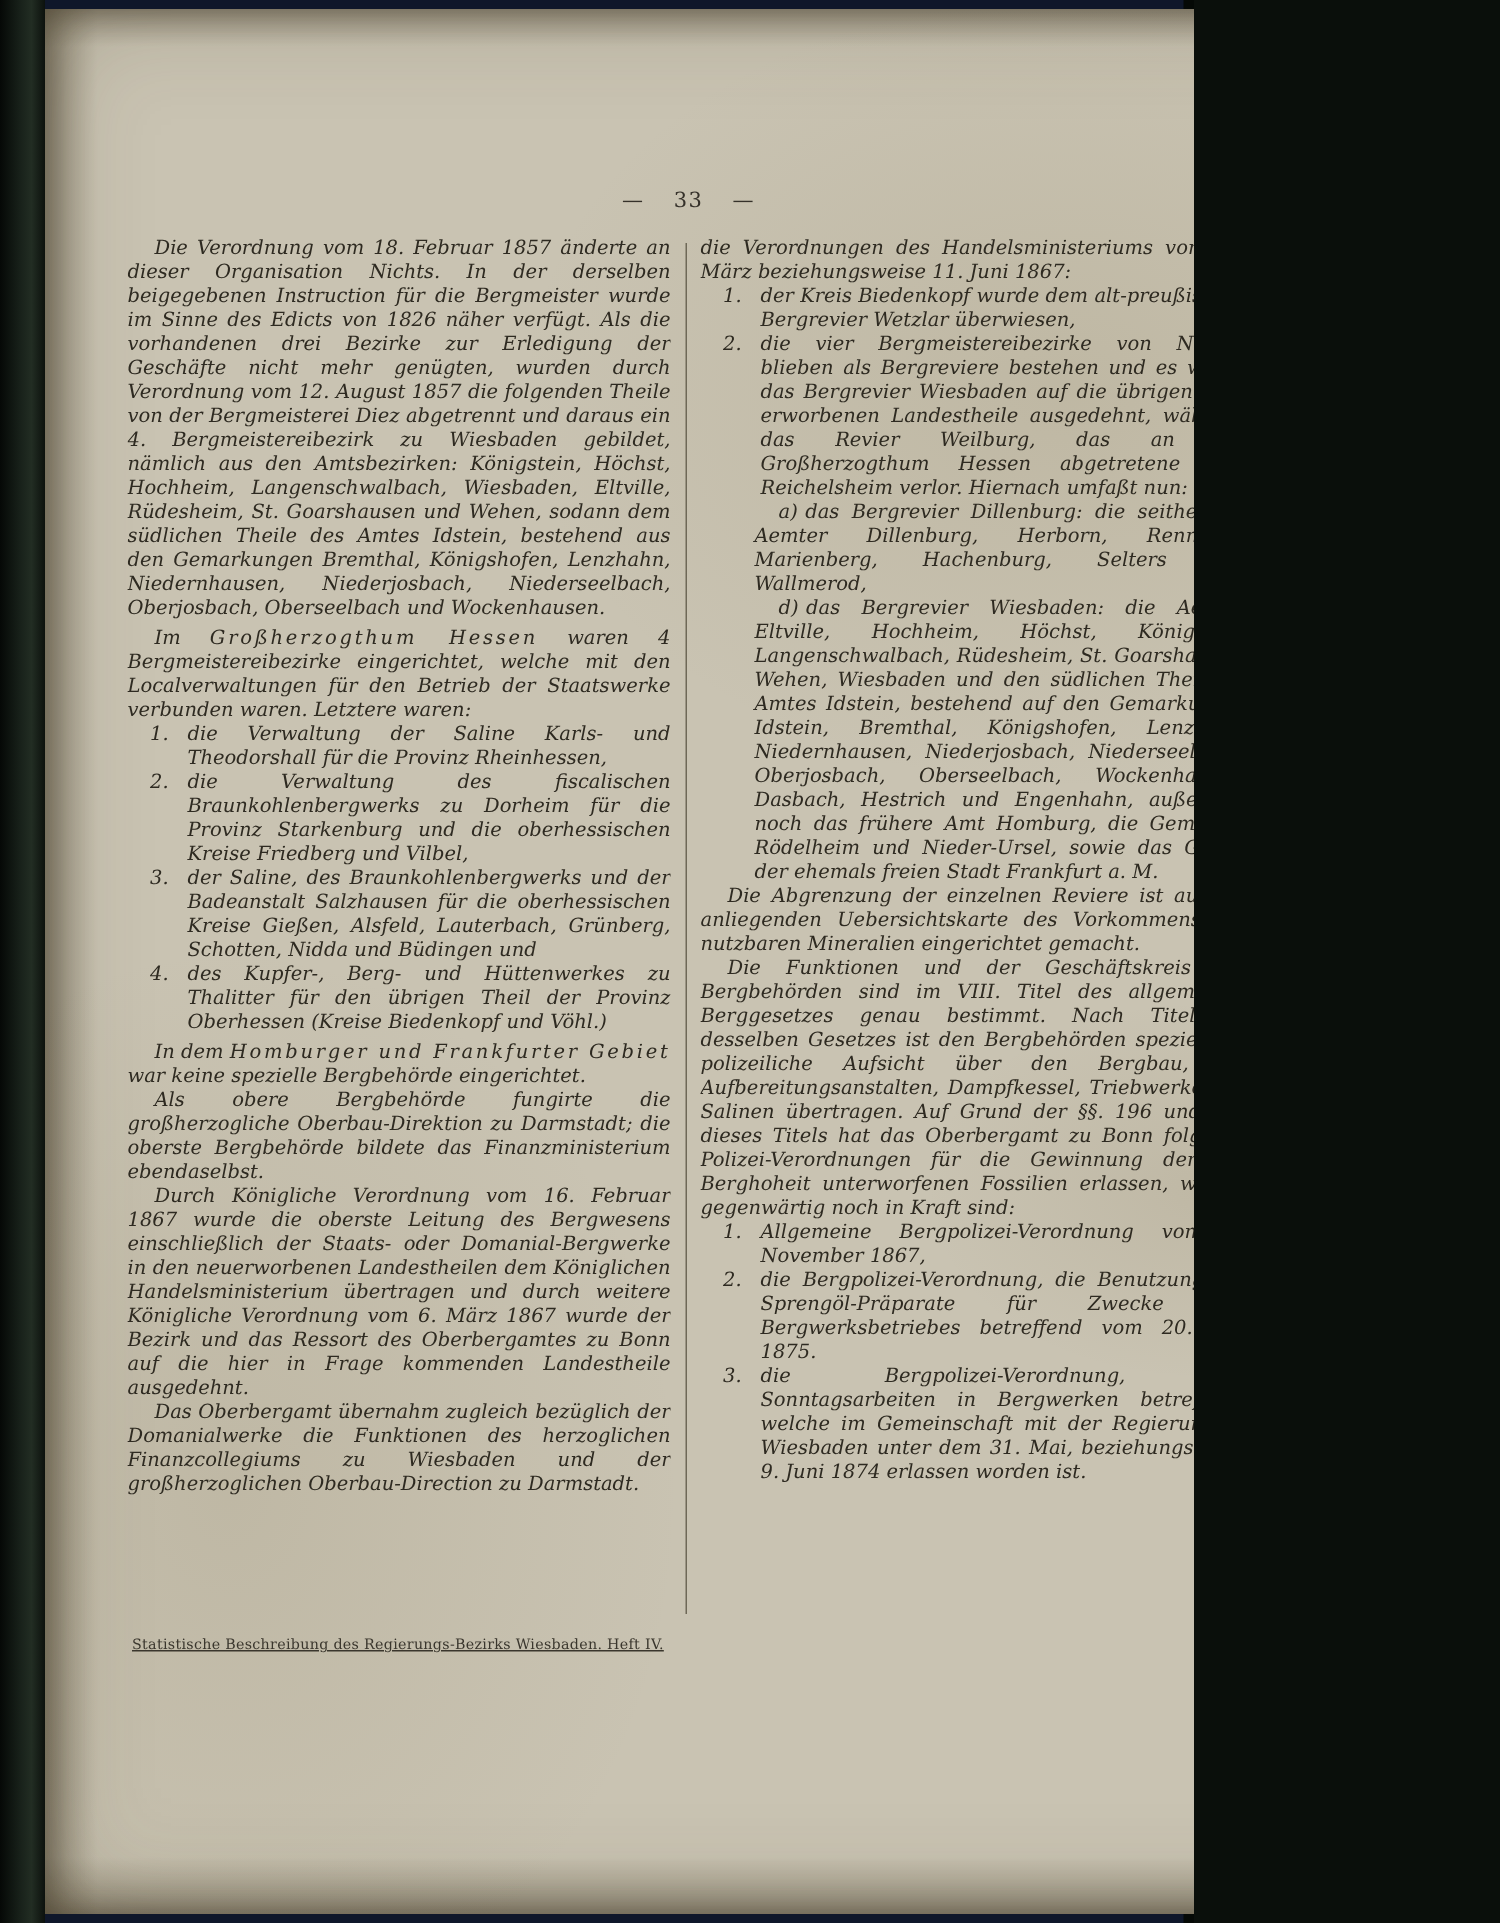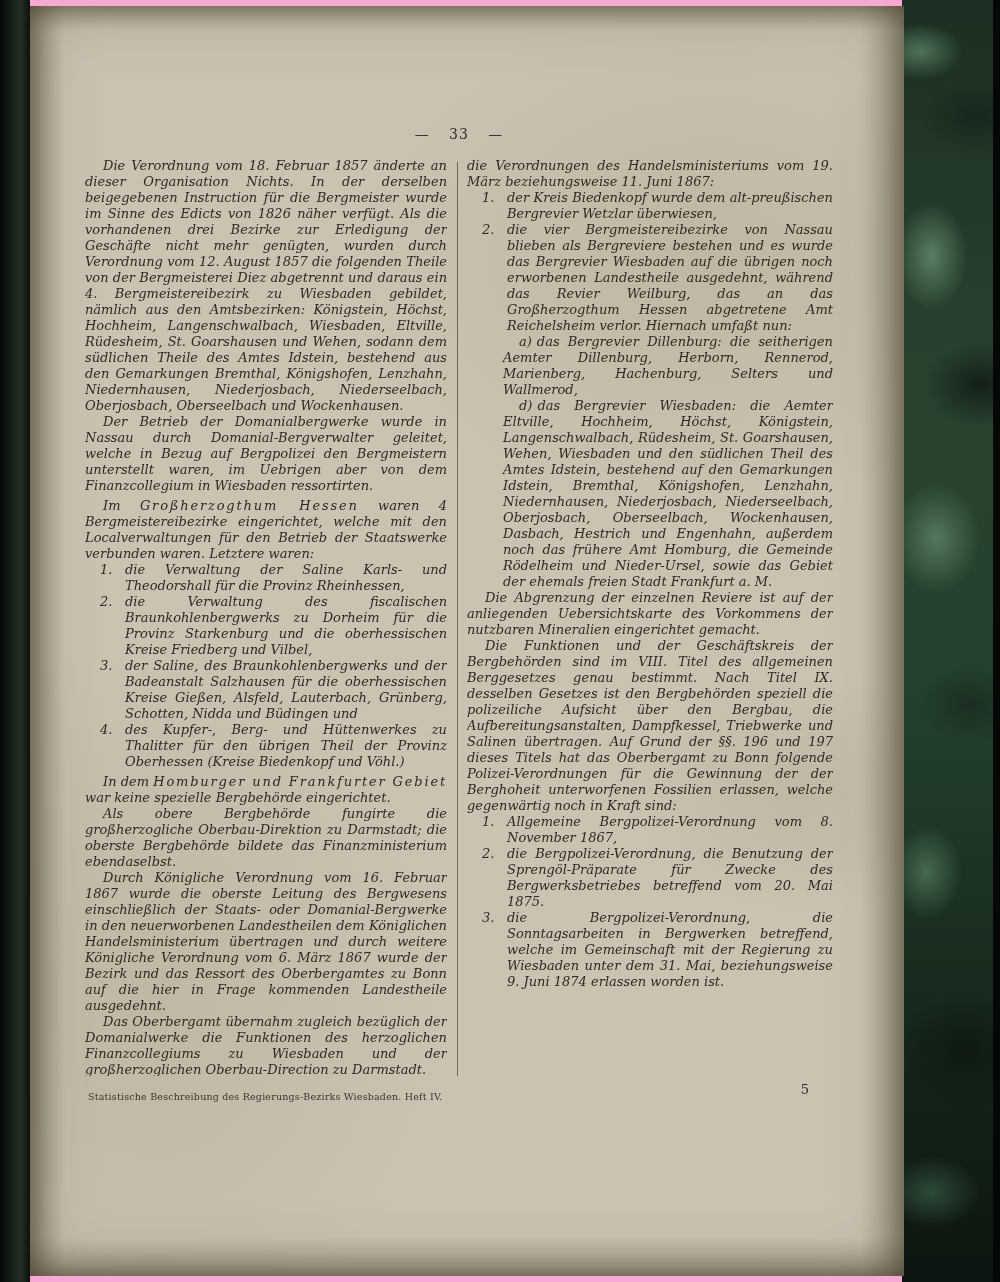--- a/index.html
+++ b/index.html
@@ -2,21 +2,21 @@
 <html lang="de"><head>
 <meta charset="utf-8">
 <title>Scanned book page</title>
 <style>
   html,body{margin:0;padding:0;}
   body{
     width:1000px;height:1282px;overflow:hidden;
     background:#0a0f0b;
     font-family:"DejaVu Serif","Liberation Serif",serif;
   }
-  .scan{position:relative;width:1000px;height:1282px;background:#f9a8d4;overflow:hidden;}
+  .scan{position:relative;width:796px;height:1282px;background:#0f172a;overflow:hidden;}
 
   
   .binding{
     position:absolute;left:0;top:0;width:30px;height:100%;
     background:linear-gradient(90deg,#050806 0%,#18211a 45%,#222d23 70%,#0c110d 100%);
   }
 
   
   .marble{
     position:absolute;left:902px;top:0;width:98px;height:100%;
@@ -69,42 +69,41 @@
   .p0{text-indent:0;}
   .li{position:relative;padding-left:40px;}
   .li .num{position:absolute;left:15px;top:0;}
   .lia{padding-left:36px;text-indent:16px;}
   .lia .num{margin-right:5px;}
   .spaced{letter-spacing:.14em;}
 
   
   .footer-caption{
     position:absolute;left:58px;top:1085px;width:500px;
-    font-size:9.5px;color:#3a362d;letter-spacing:.2px;
+    font-size:9.5px;color:#3a362d;letter-spacing:.2px;text-decoration:underline;
   }
   .sheet-signature{
     position:absolute;left:55px;top:1076px;width:724px;text-align:right;
     font-size:13px;color:#2e2a21;
   }
 </style>
 </head>
 <body>
 
 <div class="scan">
   <div class="binding"></div>
   <div class="marble"></div>
   <div class="marble-edge"></div>
 
   <div class="paper">
     <div class="pagenum">— 33 —</div>
 
     <div class="cols">
       <div class="col left">
           <div class="blk p"><span>Die Verordnung vom 18. Februar 1857 änderte an dieser Organisation Nichts. In der derselben beigegebenen Instruction für die Bergmeister wurde im Sinne des Edicts von 1826 näher verfügt. Als die vorhandenen drei Bezirke zur Erledigung der Geschäfte nicht mehr genügten, wurden durch Verordnung vom 12. August 1857 die folgenden Theile von der Bergmeisterei Diez abgetrennt und daraus ein 4. Bergmeistereibezirk zu Wiesbaden gebildet, nämlich aus den Amtsbezirken: Königstein, Höchst, Hochheim, Langenschwalbach, Wiesbaden, Eltville, Rüdesheim, St. Goarshausen und Wehen, sodann dem südlichen Theile des Amtes Idstein, bestehend aus den Gemarkungen Bremthal, Königshofen, Lenzhahn, Niedernhausen, Niederjosbach, Niederseelbach, Oberjosbach, Oberseelbach und Wockenhausen.</span></div>
-          <div class="blk p"><span>Der Betrieb der Domanialbergwerke wurde in Nassau durch Domanial-Bergverwalter geleitet, welche in Bezug auf Bergpolizei den Bergmeistern unterstellt waren, im Uebrigen aber von dem Finanzcollegium in Wiesbaden ressortirten.</span></div>
           <div class="blk p gap"><span>Im </span><span class="spaced">Großherzogthum Hessen</span><span> waren 4 Bergmeistereibezirke eingerichtet, welche mit den Localverwaltungen für den Betrieb der Staatswerke verbunden waren. Letztere waren:</span></div>
           <div class="blk li"><span class="num">1.</span><span>die Verwaltung der Saline Karls- und Theodorshall für die Provinz Rheinhessen,</span></div>
           <div class="blk li"><span class="num">2.</span><span>die Verwaltung des fiscalischen Braunkohlenbergwerks zu Dorheim für die Provinz Starkenburg und die oberhessischen Kreise Friedberg und Vilbel,</span></div>
           <div class="blk li"><span class="num">3.</span><span>der Saline, des Braunkohlenbergwerks und der Badeanstalt Salzhausen für die oberhessischen Kreise Gießen, Alsfeld, Lauterbach, Grünberg, Schotten, Nidda und Büdingen und</span></div>
           <div class="blk li"><span class="num">4.</span><span>des Kupfer-, Berg- und Hüttenwerkes zu Thalitter für den übrigen Theil der Provinz Oberhessen (Kreise Biedenkopf und Vöhl.)</span></div>
           <div class="blk p gap"><span>In dem </span><span class="spaced">Homburger und Frankfurter Gebiet</span><span> war keine spezielle Bergbehörde eingerichtet.</span></div>
           <div class="blk p"><span>Als obere Bergbehörde fungirte die großherzogliche Oberbau-Direktion zu Darmstadt; die oberste Bergbehörde bildete das Finanzministerium ebendaselbst.</span></div>
           <div class="blk p"><span>Durch Königliche Verordnung vom 16. Februar 1867 wurde die oberste Leitung des Bergwesens einschließlich der Staats- oder Domanial-Bergwerke in den neuerworbenen Landestheilen dem Königlichen Handelsministerium übertragen und durch weitere Königliche Verordnung vom 6. März 1867 wurde der Bezirk und das Ressort des Oberbergamtes zu Bonn auf die hier in Frage kommenden Landestheile ausgedehnt.</span></div>
           <div class="blk p"><span>Das Oberbergamt übernahm zugleich bezüglich der Domanialwerke die Funktionen des herzoglichen Finanzcollegiums zu Wiesbaden und der großherzoglichen Oberbau-Direction zu Darmstadt.</span></div>
         </div>

